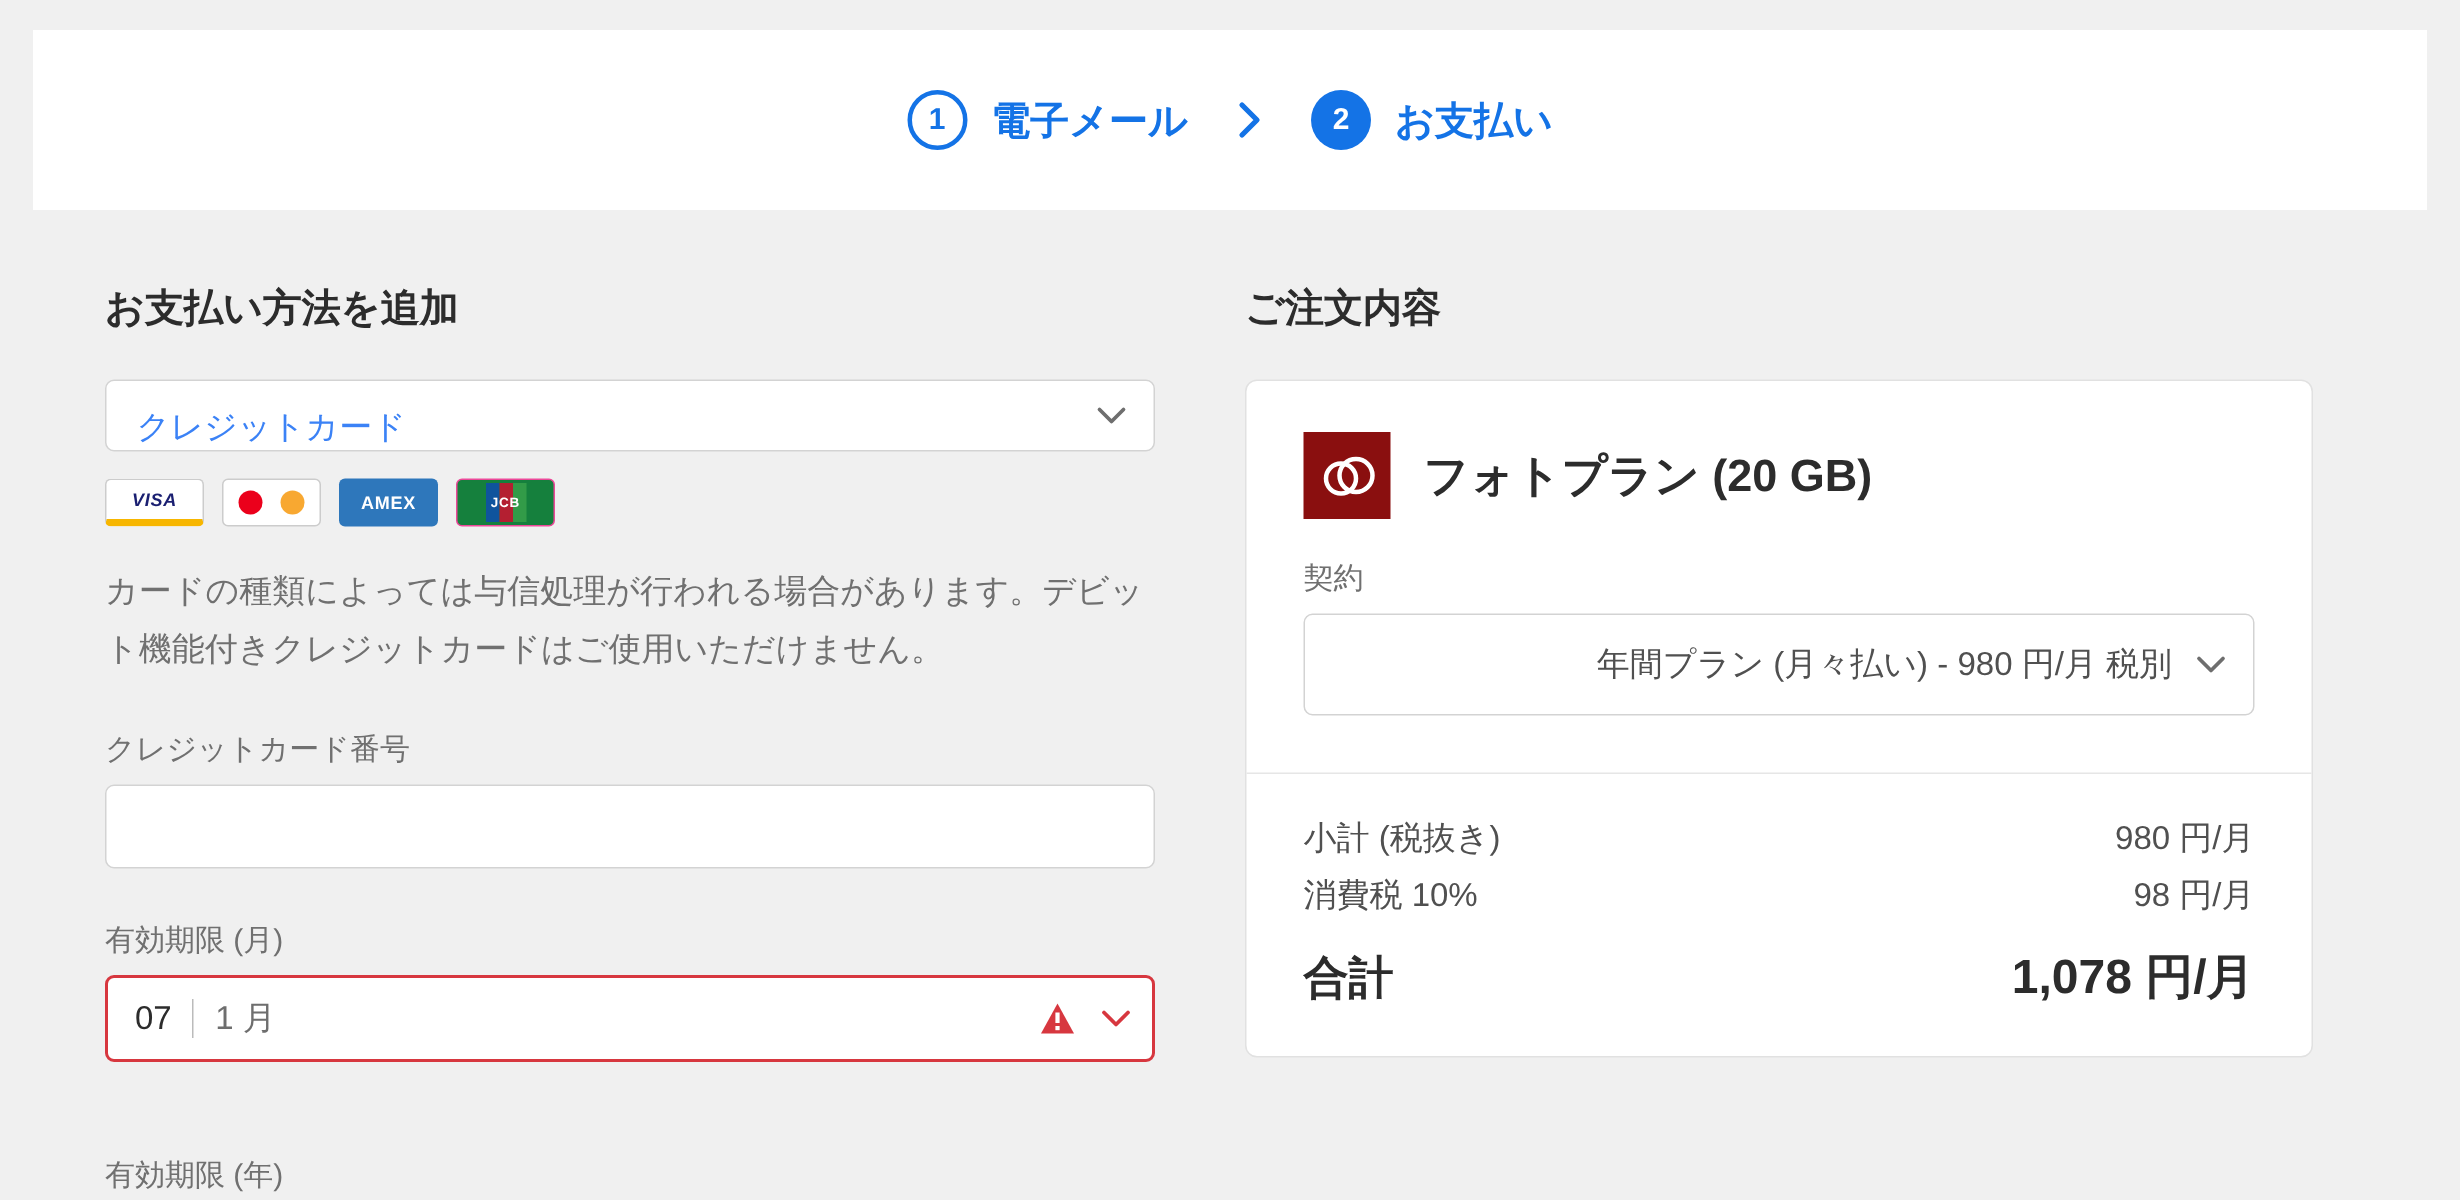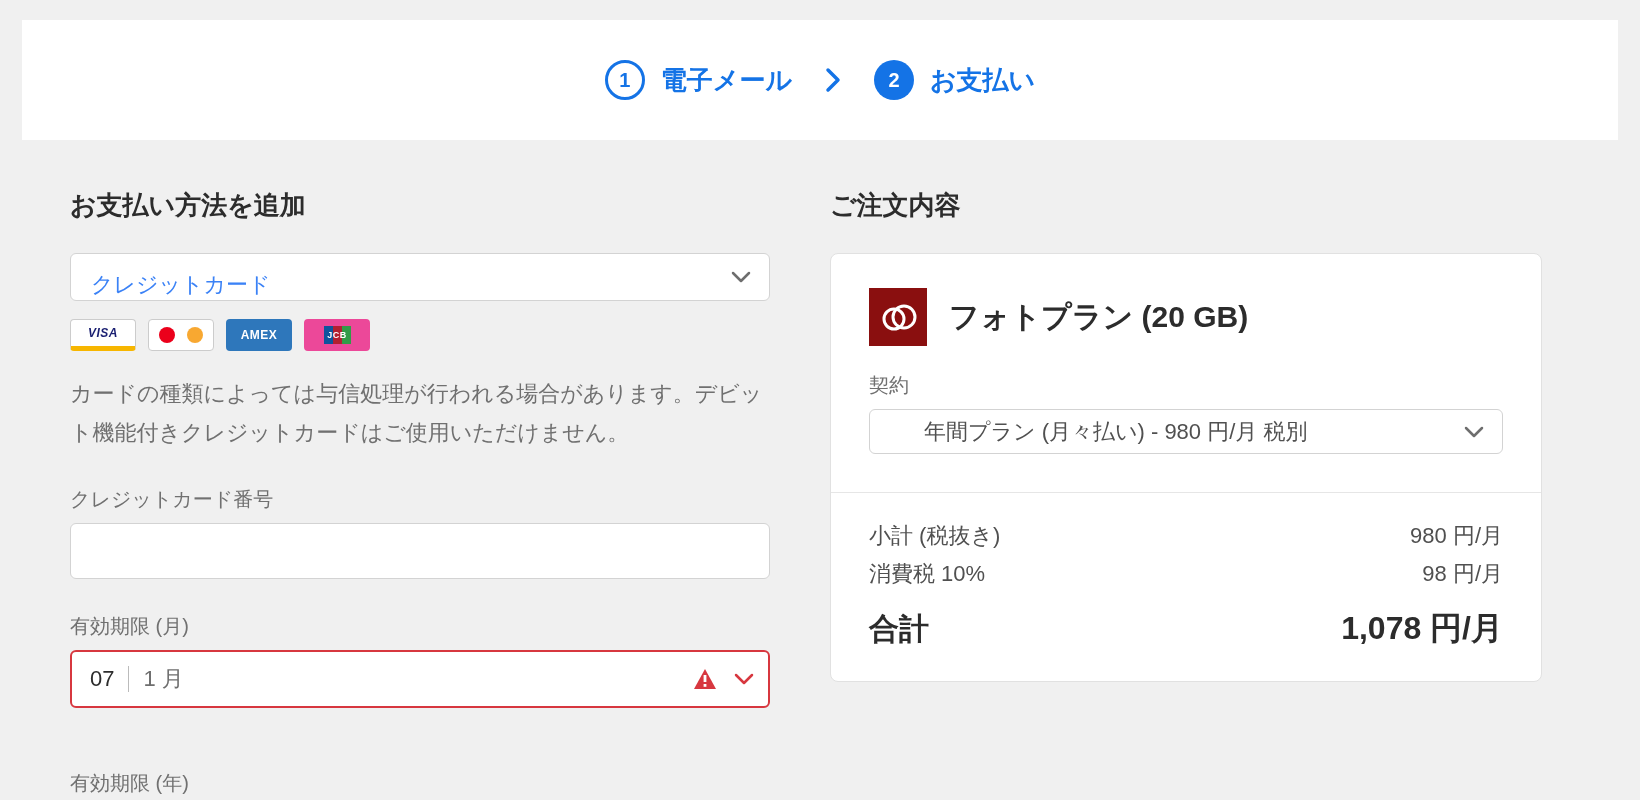--- a/index.html
+++ b/index.html
@@ -93,21 +93,21 @@
     font-size: 12px; font-weight: 700; color: #fff;
     letter-spacing: 0.5px;
     position: relative;
   }
   .brand.visa { background:#fff; border:1px solid #ccc; border-bottom:5px solid #f7b600; color:#1a1f71; font-style:italic; }
   .brand.mc   { background:#fff; border:1px solid #ccc; }
   .brand.mc .c1, .brand.mc .c2 { width:16px; height:16px; border-radius:50%; position:absolute; top:50%; transform:translateY(-50%);} 
   .brand.mc .c1 { background:#eb001b; left:10px;} 
   .brand.mc .c2 { background:#f79e1b; right:10px; opacity:0.9;} 
   .brand.amex { background:#2e77bb; }
-  .brand.jcb  { background:#ec4899; border:5px solid #ec4899; padding:2px;align-items:center; }
+  .brand.jcb  { background:#15803d; border:1px solid #ec4899; padding:2px;align-items:center; }
   .brand.jcb .stripe { width:9px; height:100%; display:inline-block;} 
   .brand.jcb .s1{background:#0f549d;} .brand.jcb .s2{background:#b41f31;} .brand.jcb .s3{background:#329b48;}
   .brand.jcb .lbl { position:absolute; color:#fff; font-size:9px; font-weight:700; }
 
   .hint {
     margin-top: 24px;
     font-size: 22px;
     line-height: 1.75;
     color: #707070;
   }
@@ -195,24 +195,24 @@
     color:#707070;
     margin-top:26px;
     margin-bottom:10px;
   }
 
   .order-select {
     position: relative;
     background:#fff;
     border:1px solid #d3d3d3;
     border-radius:6px;
-    height:45px;
+    height:68px;
     display:flex;
     align-items:center;
-    justify-content:flex-start;
+    justify-content:flex-end;
     padding: 0 54px;
     font-size:22px;
     color:#505050;
     cursor:pointer;
   }
   .order-select .chev {
     position:absolute; right:18px; top:50%; transform:translateY(-50%);
     color:#6e6e6e;
   }
 

